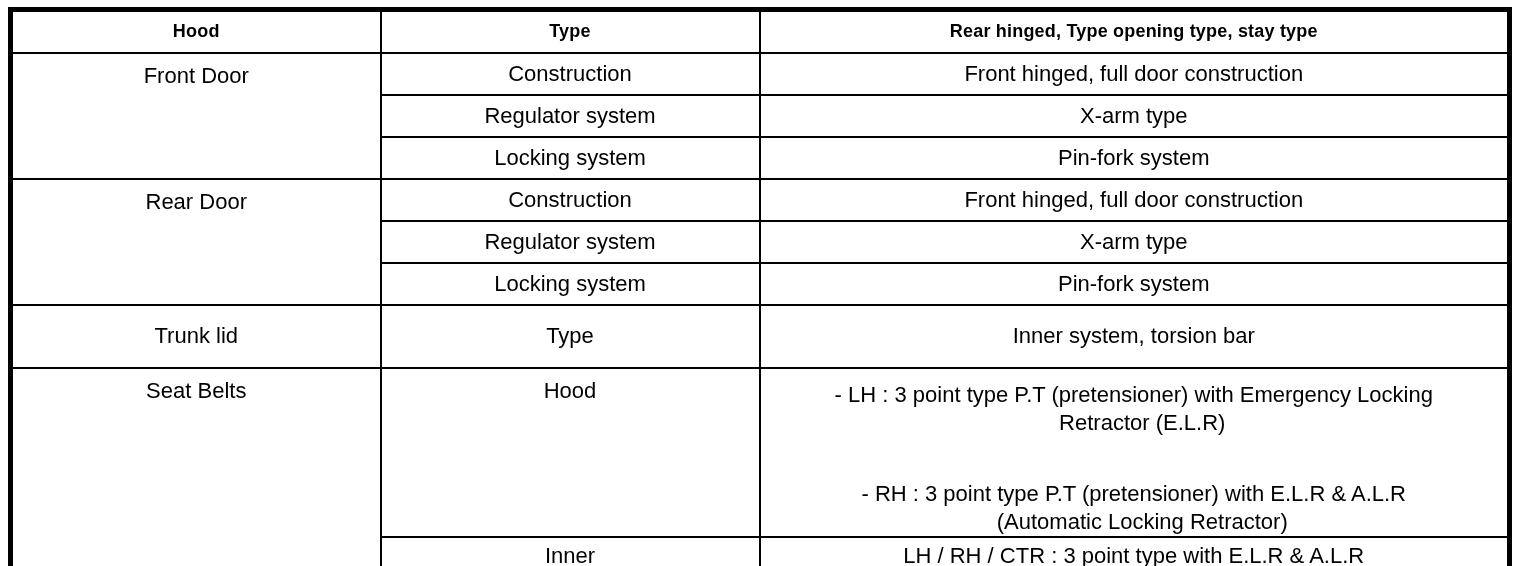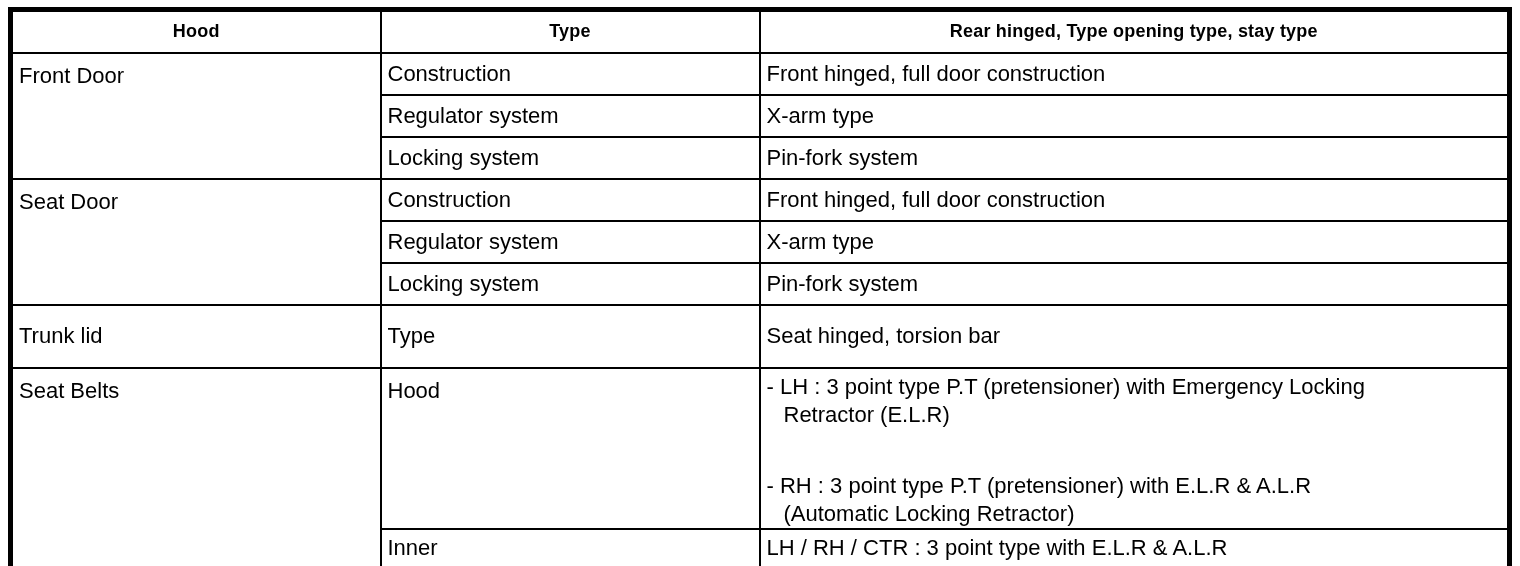--- a/index.html
+++ b/index.html
@@ -35,35 +35,35 @@
   }
   th {
     font-weight: bold;
     font-size: 18px;
     text-align: center;
     vertical-align: middle;
     letter-spacing: 0.2px;
   }
   td {
     font-weight: normal;
-    text-align: left;
+    text-align: center;
     vertical-align: middle;
   }
   tr.r-head  { height: 43px; }
   tr.r-std   { height: 42px; }
   tr.r-trunk { height: 63px; }
   tr.r-belt-front { height: 128px; }
   tr.r-belt-rear  { height: 41px; }
   td.v-top {
     vertical-align: top;
     padding-top: 9px;
   }
   td.spec-multi {
     vertical-align: top;
-    padding-top: 4px;
+    padding-top: 12px;
     line-height: 28px;
   }
   .spec-line { white-space: nowrap; }
   .spec-line.cont { padding-left: 17px; }
   .spec-gap { height: 43px; }
 </style>
 </head>
 <body>
 
 <div class="page">
@@ -88,37 +88,37 @@
       <tr class="r-std">
         <td>Regulator system</td>
         <td>X-arm type</td>
       </tr>
       <tr class="r-std">
         <td>Locking system</td>
         <td>Pin-fork system</td>
       </tr>
 
       <tr class="r-std">
-        <td rowspan="3" class="v-top">Seat Door</td>
+        <td rowspan="3" class="v-top">Rear Door</td>
         <td>Construction</td>
         <td>Front hinged, full door construction</td>
       </tr>
       <tr class="r-std">
         <td>Regulator system</td>
         <td>X-arm type</td>
       </tr>
       <tr class="r-std">
         <td>Locking system</td>
         <td>Pin-fork system</td>
       </tr>
 
       <tr class="r-trunk">
         <td>Trunk lid</td>
         <td>Type</td>
-        <td>Seat hinged, torsion bar</td>
+        <td>Inner system, torsion bar</td>
       </tr>
 
       <tr class="r-belt-front">
         <td rowspan="2" class="v-top">Seat Belts</td>
         <td class="v-top">Hood</td>
         <td class="spec-multi">
           <div class="spec-line">- LH : 3 point type P.T (pretensioner) with Emergency Locking</div>
           <div class="spec-line cont">Retractor (E.L.R)</div>
           <div class="spec-gap"></div>
           <div class="spec-line">- RH : 3 point type P.T (pretensioner) with E.L.R &amp; A.L.R</div>

